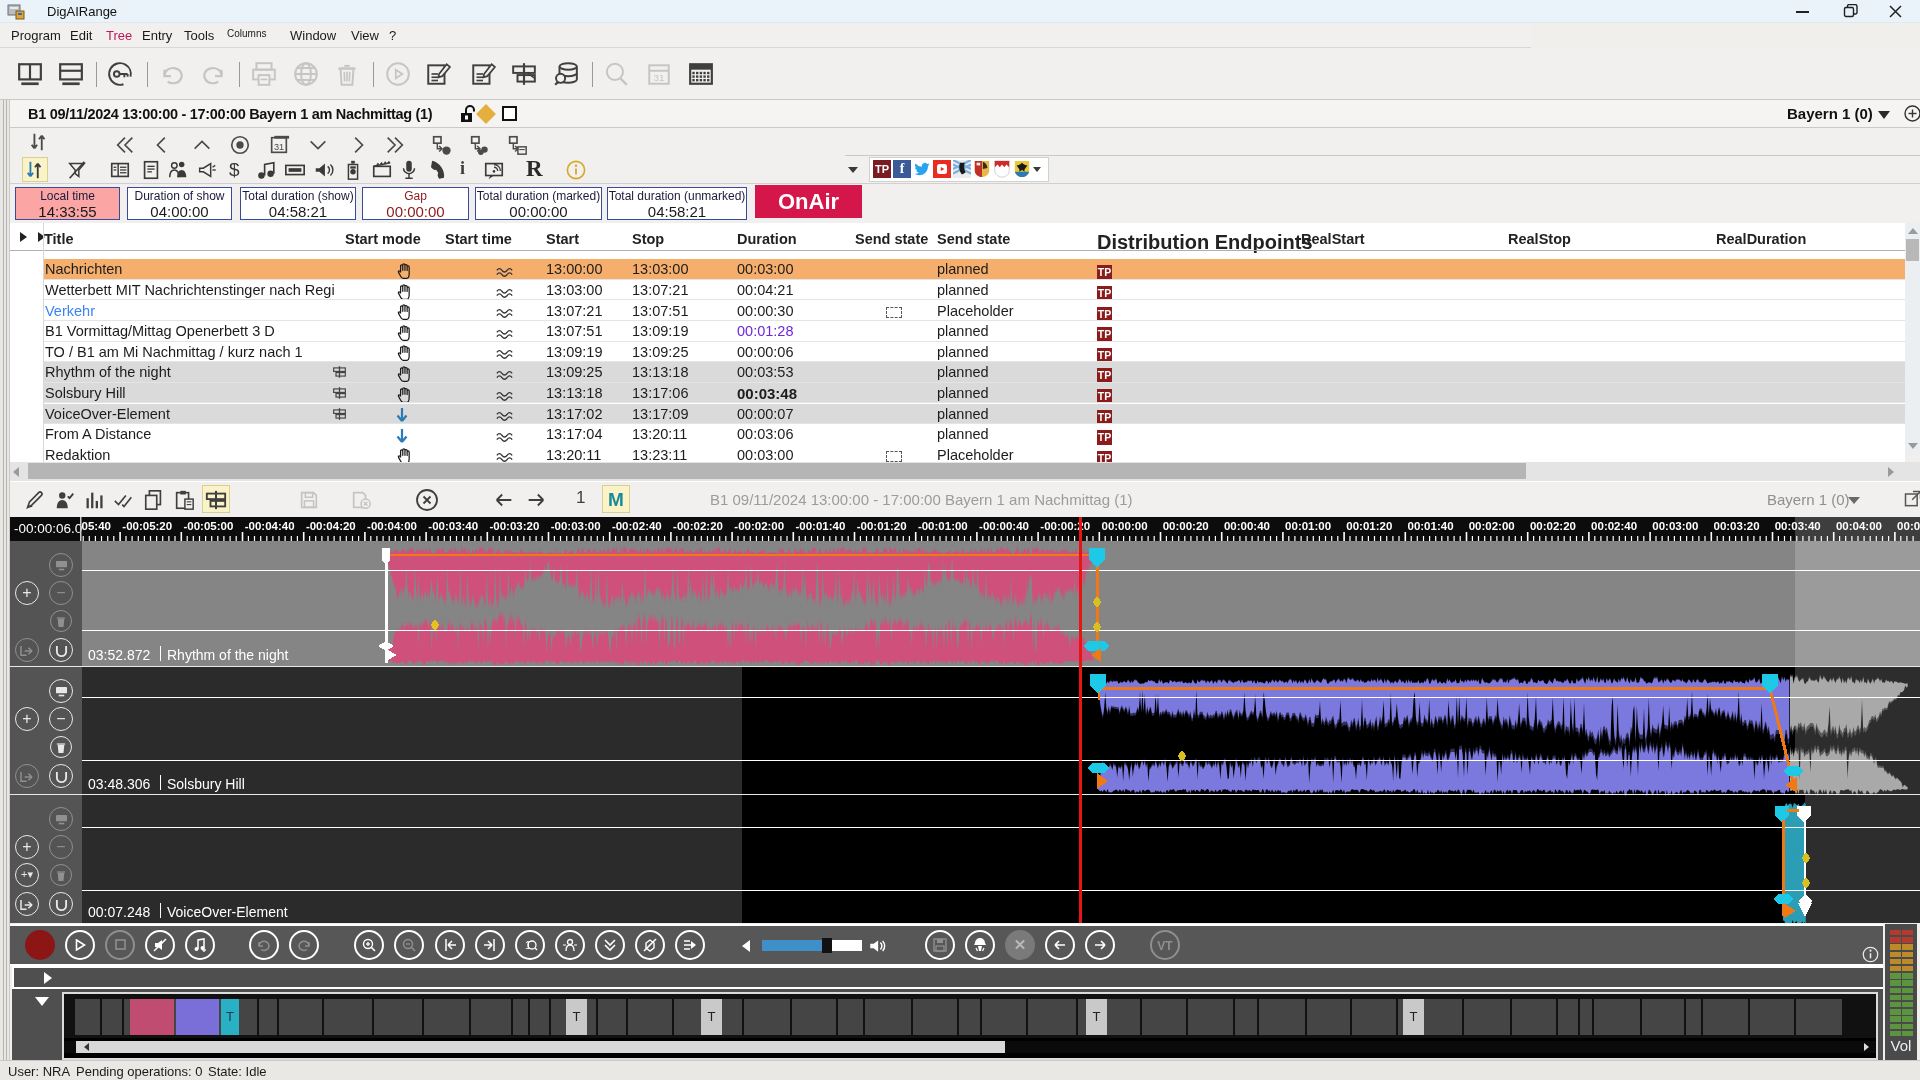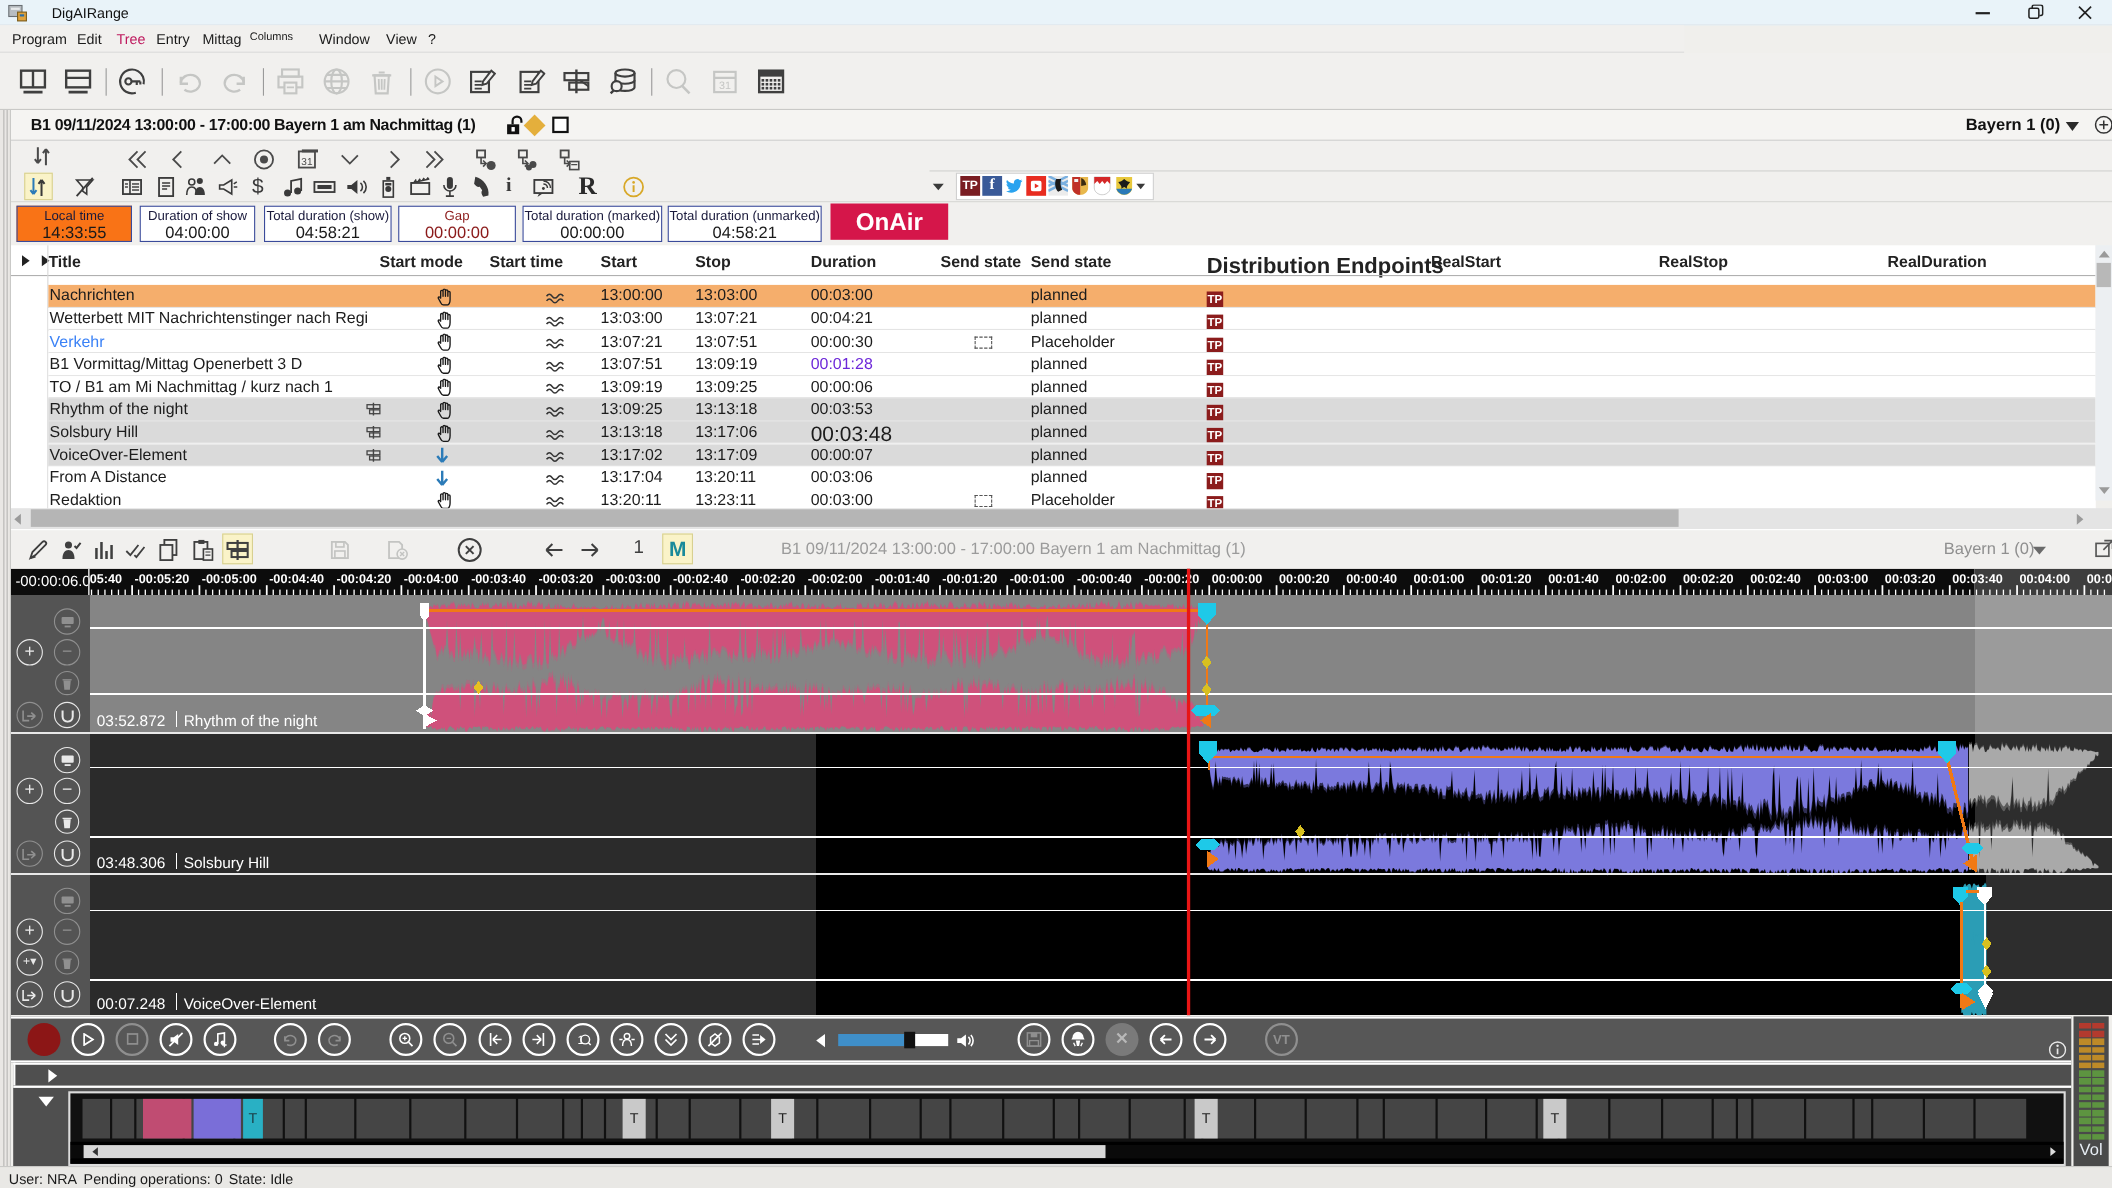--- a/index.html
+++ b/index.html
@@ -26,21 +26,21 @@
     </svg>
     <svg class="abs" style="left:1889px;top:5px" width="13" height="13" viewBox="0 0 13 13">
       <path d="M1 1 L12 12 M12 1 L1 12" stroke="#222" stroke-width="1.5"></path>
     </svg>
   </div>
 <div class="abs" style="left:0;top:23px;width:1531px;height:25px;background:#f1f0ee;border-bottom:1px solid #d8d8d6;">
     <div class="abs" style="left:11px;top:5px;font-size:13px;color:#1a1a1a;">Program</div>
     <div class="abs" style="left:70px;top:5px;font-size:13px;color:#1a1a1a;">Edit</div>
     <div class="abs" style="left:106px;top:5px;font-size:13px;color:#be185d;">Tree</div>
     <div class="abs" style="left:142px;top:5px;font-size:13px;color:#1a1a1a;">Entry</div>
-    <div class="abs" style="left:184px;top:5px;font-size:13px;color:#1a1a1a;">Mittag</div>
+    <div class="abs" style="left:184px;top:5px;font-size:13px;color:#1a1a1a;">Tools</div>
     <div class="abs" style="left:227px;top:5px;font-size:10px;color:#1a1a1a;">Columns</div>
     <div class="abs" style="left:290px;top:5px;font-size:13px;color:#1a1a1a;">Window</div>
     <div class="abs" style="left:351px;top:5px;font-size:13px;color:#1a1a1a;">View</div>
     <div class="abs" style="left:389px;top:5px;font-size:13px;color:#1a1a1a;">?</div>
   </div>
 <div class="abs" style="left:0;top:48px;width:1920px;height:52px;background:#f1f0ee;border-bottom:1px solid #c9c9c7;">
     <svg class="abs" style="left:17px;top:13px" width="26" height="26" viewBox="0 0 24 24">
       <rect x="2" y="3" width="20" height="14" fill="none" stroke="#3f3f3f" stroke-width="2"></rect>
       <line x1="12" y1="3" x2="12" y2="17" stroke="#3f3f3f" stroke-width="2"></line>
       <line x1="4" y1="21" x2="20" y2="21" stroke="#3f3f3f" stroke-width="2.5"></line>
@@ -332,21 +332,21 @@
       <path d="M2 1 H18 V8 L15 5 L12.5 8 L10 5 L7.5 8 L5 5 L2 8 Z" fill="#d42828"></path>
     </svg>
     <svg class="abs" style="left:1003px;top:4px" width="18" height="18" viewBox="0 0 20 20">
       <path d="M2 1 H18 V12 C18 16 14 19 10 19 C6 19 2 16 2 12 Z" fill="#e8c83c"></path>
       <path d="M2 13 C3 16 6 19 10 19 C14 19 17 16 18 13 Z" fill="#2a7ab8"></path>
       <path d="M10 3 C8 5 6 6 4 6 C6 9 8 10 7 13 L10 11 L13 13 C12 10 14 9 16 6 C14 6 12 5 10 3 Z" fill="#1a1a1a"></path>
     </svg>
     <div class="abs" style="left:1023px;top:11px;width:0;height:0;border-left:4.5px solid transparent;border-right:4.5px solid transparent;border-top:5.5px solid #3a3a3a;"></div>
   </div>
 <div class="abs" style="left:10px;top:184px;width:1910px;height:39px;background:#f1f0ee;"></div>
-<div class="abs" style="left:15px;top:187px;width:105px;height:33px;background:#f97316;border:1px solid #3a4a9a;">
+<div class="abs" style="left:15px;top:187px;width:105px;height:33px;background:#fca5a5;border:1px solid #3a4a9a;">
     <div style="text-align:center;font-size:12px;color:#1a1a3c;margin-top:1px;">Local time</div>
     <div style="text-align:center;font-size:15px;color:#1a1a1a;">14:33:55</div>
   </div>
 <div class="abs" style="left:127px;top:187px;width:105px;height:33px;background:#fff;border:1px solid #3a4a9a;">
     <div style="text-align:center;font-size:12px;color:#1a1a3c;margin-top:1px;">Duration of show</div>
     <div style="text-align:center;font-size:15px;color:#1a1a1a;">04:00:00</div>
   </div>
 <div class="abs" style="left:240px;top:187px;width:116px;height:33px;background:#fff;border:1px solid #3a4a9a;">
     <div style="text-align:center;font-size:12px;color:#1a1a3c;margin-top:1px;">Total duration (show)</div>
     <div style="text-align:center;font-size:15px;color:#1a1a1a;">04:58:21</div>
@@ -500,21 +500,21 @@
           <g fill="none" stroke="#1a1a1a" stroke-width="1.7" stroke-linecap="round" stroke-linejoin="round">
             <path d="M6 11.5 V4.2 a1.5 1.5 0 0 1 3 0 V10 M9 10 V2.6 a1.5 1.5 0 0 1 3 0 V10 M12 10 V3.6 a1.5 1.5 0 0 1 3 0 V10 M15 10.2 V5.4 a1.4 1.4 0 0 1 2.8 0 V14 c0 4-1.6 7-3.2 7 H9.5 c-1.4 0-2.6-1.2-3.6-3.2 L3.4 13.2 c-.8-1.4-.4-2.4.6-2.4 1 0 1.6.8 2 1.6"></path>
           </g>
         </svg></div>
       <div class="abs" style="left:452px;top:3px;"><svg width="17" height="14" viewBox="0 0 20 16" style="vertical-align:middle">
           <path d="M2 6 Q5 2 8 6 T14 6 T20 6" fill="none" stroke="#333" stroke-width="1.6" transform="translate(-1 0)"></path>
           <path d="M2 11 Q5 7 8 11 T14 11 T20 11" fill="none" stroke="#333" stroke-width="1.6" transform="translate(-1 0)"></path>
         </svg></div>
       <div class="abs" style="left:502px;top:2px;font-size:14.5px;color:#1c1c1c;">13:13:18</div>
       <div class="abs" style="left:588px;top:2px;font-size:14.5px;color:#1c1c1c;">13:17:06</div>
-      <div class="abs" style="left:693px;top:2px;font-size:19px;color:#1c1c1c;">00:03:48</div>
+      <div class="abs" style="left:693px;top:2px;font-size:15px;color:#1c1c1c;font-weight:bold;">00:03:48</div>
       <div class="abs" style="left:893px;top:2px;font-size:14.5px;color:#1c1c1c;">planned</div>
       <div class="abs" style="left:1053px;top:3px;"><div style="display:inline-block;width:15px;height:15px;background:#8b1c1c;color:#fff;font-size:10.5px;font-weight:bold;text-align:center;line-height:15px;">TP</div></div>
     </div>
     <div class="abs" style="left:34px;top:180.5px;width:1861px;height:20.6px;background:#dadada;border-bottom:1px solid #e4e4e4;overflow:hidden;">
       <div class="abs" style="left:1px;top:2px;font-size:14.5px;color:#1c1c1c;white-space:nowrap;">VoiceOver-Element</div>
       <div class="abs" style="left:288px;top:3px;"><svg width="15" height="14" viewBox="0 0 24 24">
           <rect x="2" y="5" width="20" height="6" fill="none" stroke="#444" stroke-width="2"></rect>
           <rect x="6" y="13" width="16" height="6" fill="none" stroke="#444" stroke-width="2"></rect>
           <line x1="12" y1="2" x2="12" y2="22" stroke="#444" stroke-width="2.2"></line>
         </svg></div>

